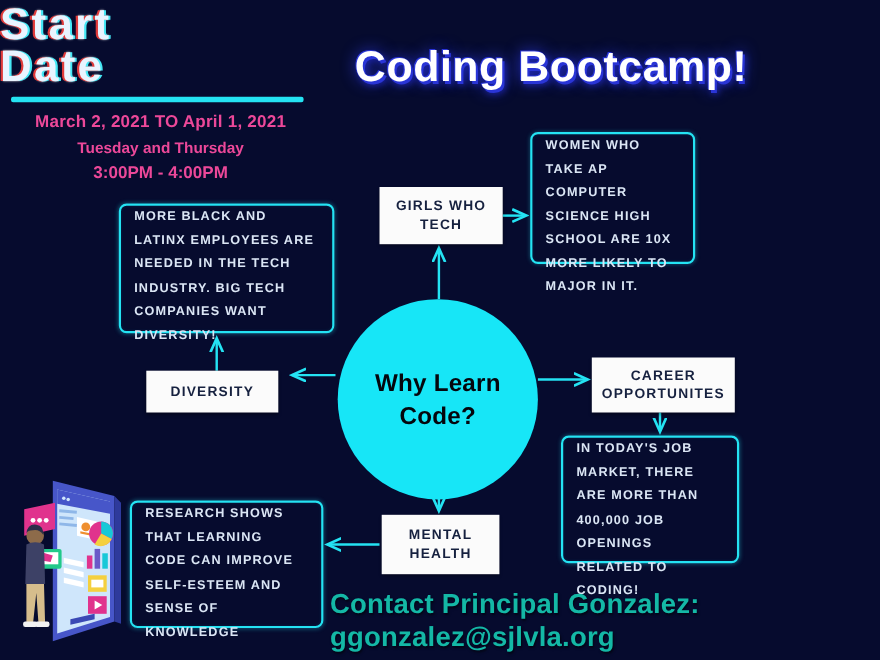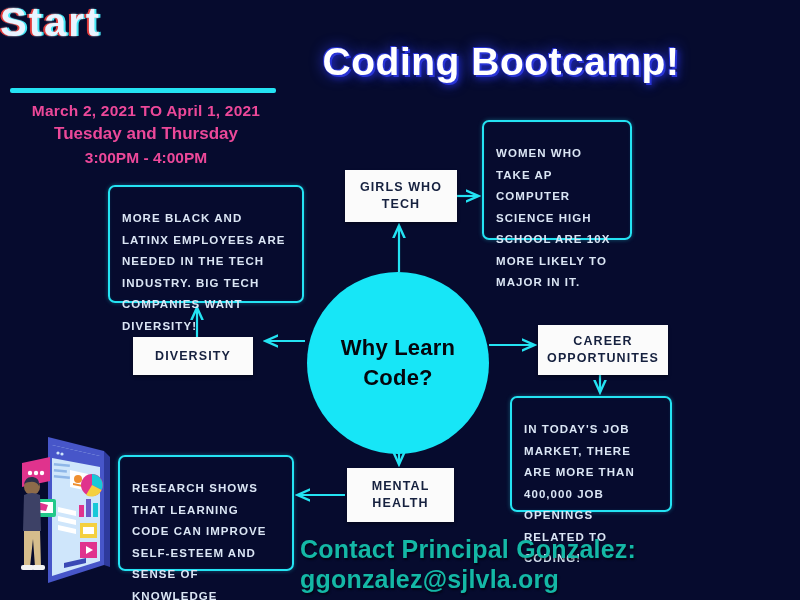--- a/index.html
+++ b/index.html
@@ -23,21 +23,21 @@
   #start-date-title .l2{display:block;margin-top:-2px;}
   #header-divider{
     position:absolute;left:10px;top:88px;width:266px;height:5px;
     background:#24E3F3;border-radius:2px;
   }
   .datelines{
     position:absolute;left:0;top:100px;width:292px;text-align:center;
     color:#ec4899;font-weight:bold;
   }
   #date-range{font-size:15.5px;line-height:22px;letter-spacing:.2px;}
-  #date-days{font-size:17px;line-height:24px;}
+  #date-days{font-size:14px;line-height:24px;}
   #date-time{font-size:15.5px;line-height:24px;}
 
   
   #bootcamp-title{
     position:absolute;left:296px;top:40px;width:410px;
     text-align:center;
     font-size:39px;font-weight:bold;letter-spacing:.5px;
     color:#ffffff;
     text-shadow:
       0 0 1px #2430d8,
@@ -74,21 +74,21 @@
   #node-mental-health{left:347px;top:468px;width:107px;height:54px;}
 
   
   .fact{
     position:absolute;
     border:2.5px solid #24E3F3;
     border-radius:7px;
     color:#dbe6f5;
     font-size:11.5px;font-weight:bold;letter-spacing:1.05px;
     line-height:21.5px;
-    padding:21px 12px;
+    padding:0 12px;
     box-sizing:border-box;
     box-shadow:0 0 4px rgba(36,227,243,.35), inset 0 0 3px rgba(36,227,243,.12);
   }
   #fact-women-ap{left:482px;top:120px;width:150px;height:120px;}
   #fact-diversity{left:108px;top:185px;width:196px;height:118px;}
   #fact-jobs{left:510px;top:396px;width:162px;height:116px;}
   #fact-research{left:118px;top:455px;width:176px;height:116px;}
 
   
   #connectors{position:absolute;left:0;top:0;width:800px;height:600px;}
@@ -104,20 +104,21 @@
   
   #illustration{position:absolute;left:8px;top:415px;width:110px;height:180px;}
 </style>
 </head>
 <body>
 
 <div class="stage">
 
   <div id="start-date-title">
     <span class="l1">Start</span>
+    <span class="l2">Date</span>
   </div>
   <div id="header-divider"></div>
   <div class="datelines">
     <div id="date-range">March 2, 2021 TO April 1, 2021</div>
     <div id="date-days">Tuesday and Thursday</div>
     <div id="date-time">3:00PM - 4:00PM</div>
   </div>
 
   <div id="bootcamp-title">Coding Bootcamp!</div>
 

